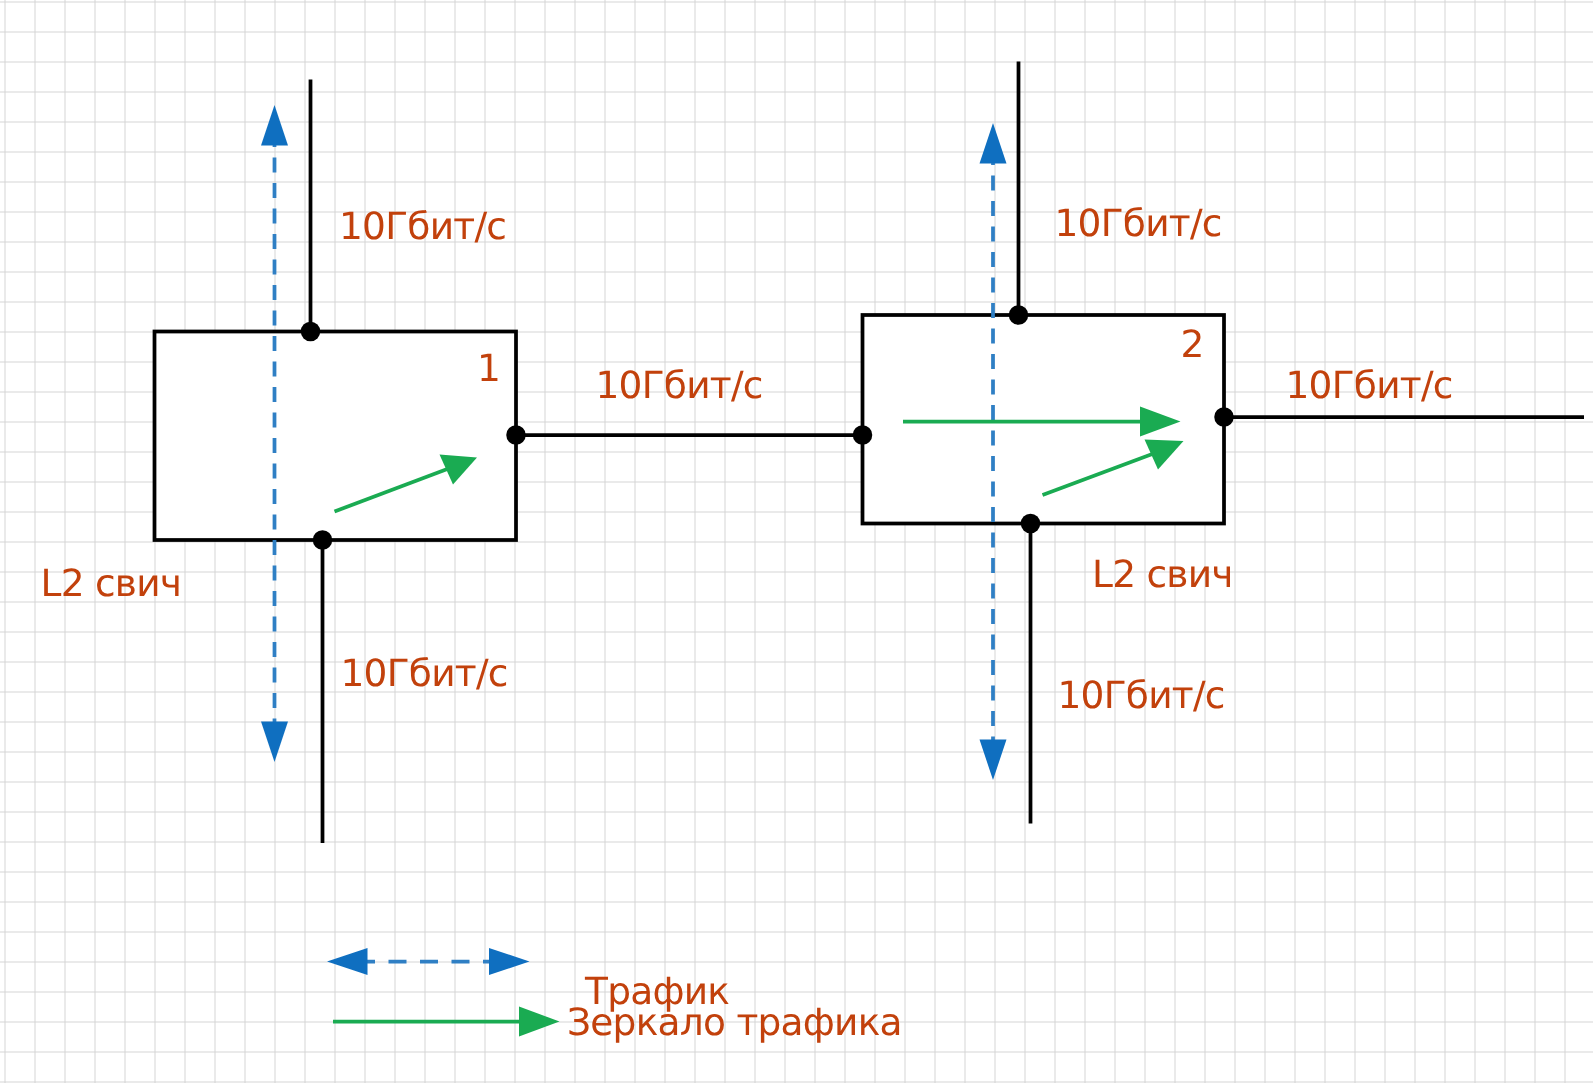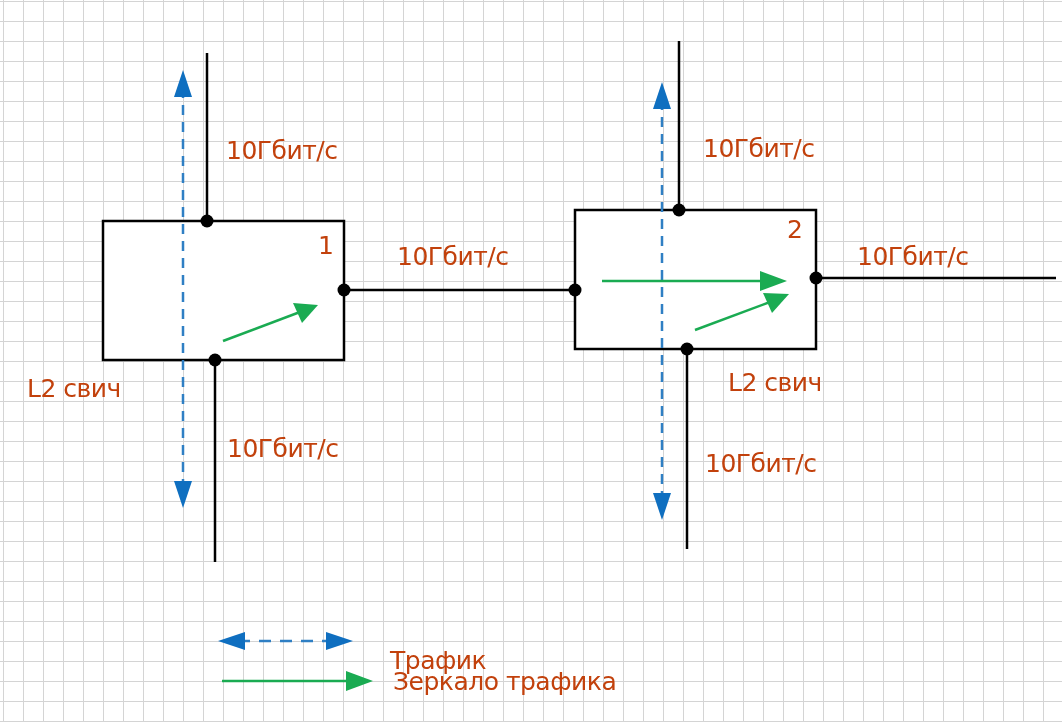--- a/index.html
+++ b/index.html
@@ -71,13 +71,13 @@
 <div class="lbl" style="left:728px; top:370px;">L2 свич</div>
 
 <div class="lbl" style="left:226px; top:138px;">10Гбит/с</div>
 <div class="lbl" style="left:227px; top:436px;">10Гбит/с</div>
 <div class="lbl" style="left:397px; top:244px;">10Гбит/с</div>
 <div class="lbl" style="left:703px; top:136px;">10Гбит/с</div>
 <div class="lbl" style="left:705px; top:451px;">10Гбит/с</div>
 <div class="lbl" style="left:857px; top:244px;">10Гбит/с</div>
 
 <div class="lbl" style="left:390px; top:648px;">Трафик</div>
-<div class="lbl" style="left:393px; top:669px;">Зеркало трафика</div>
+<div class="lbl" style="left:378px; top:669px;">Зеркало трафика</div>
 
 </body></html>

